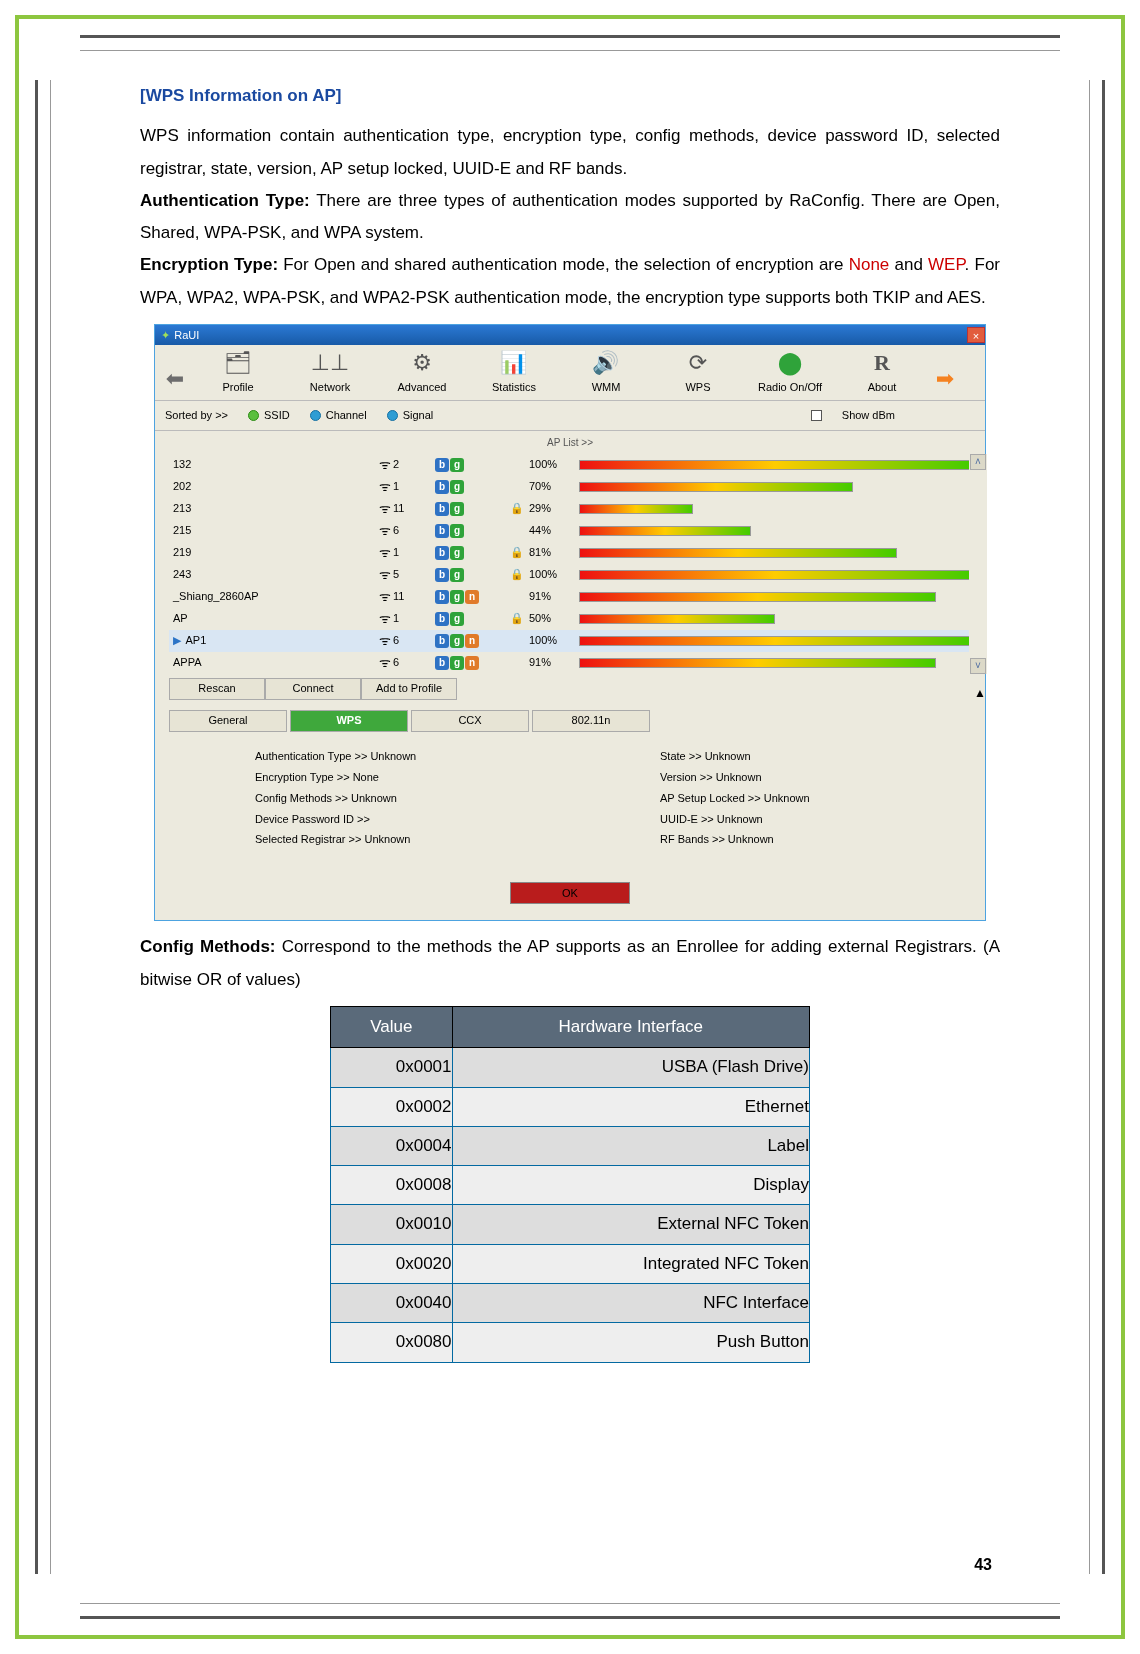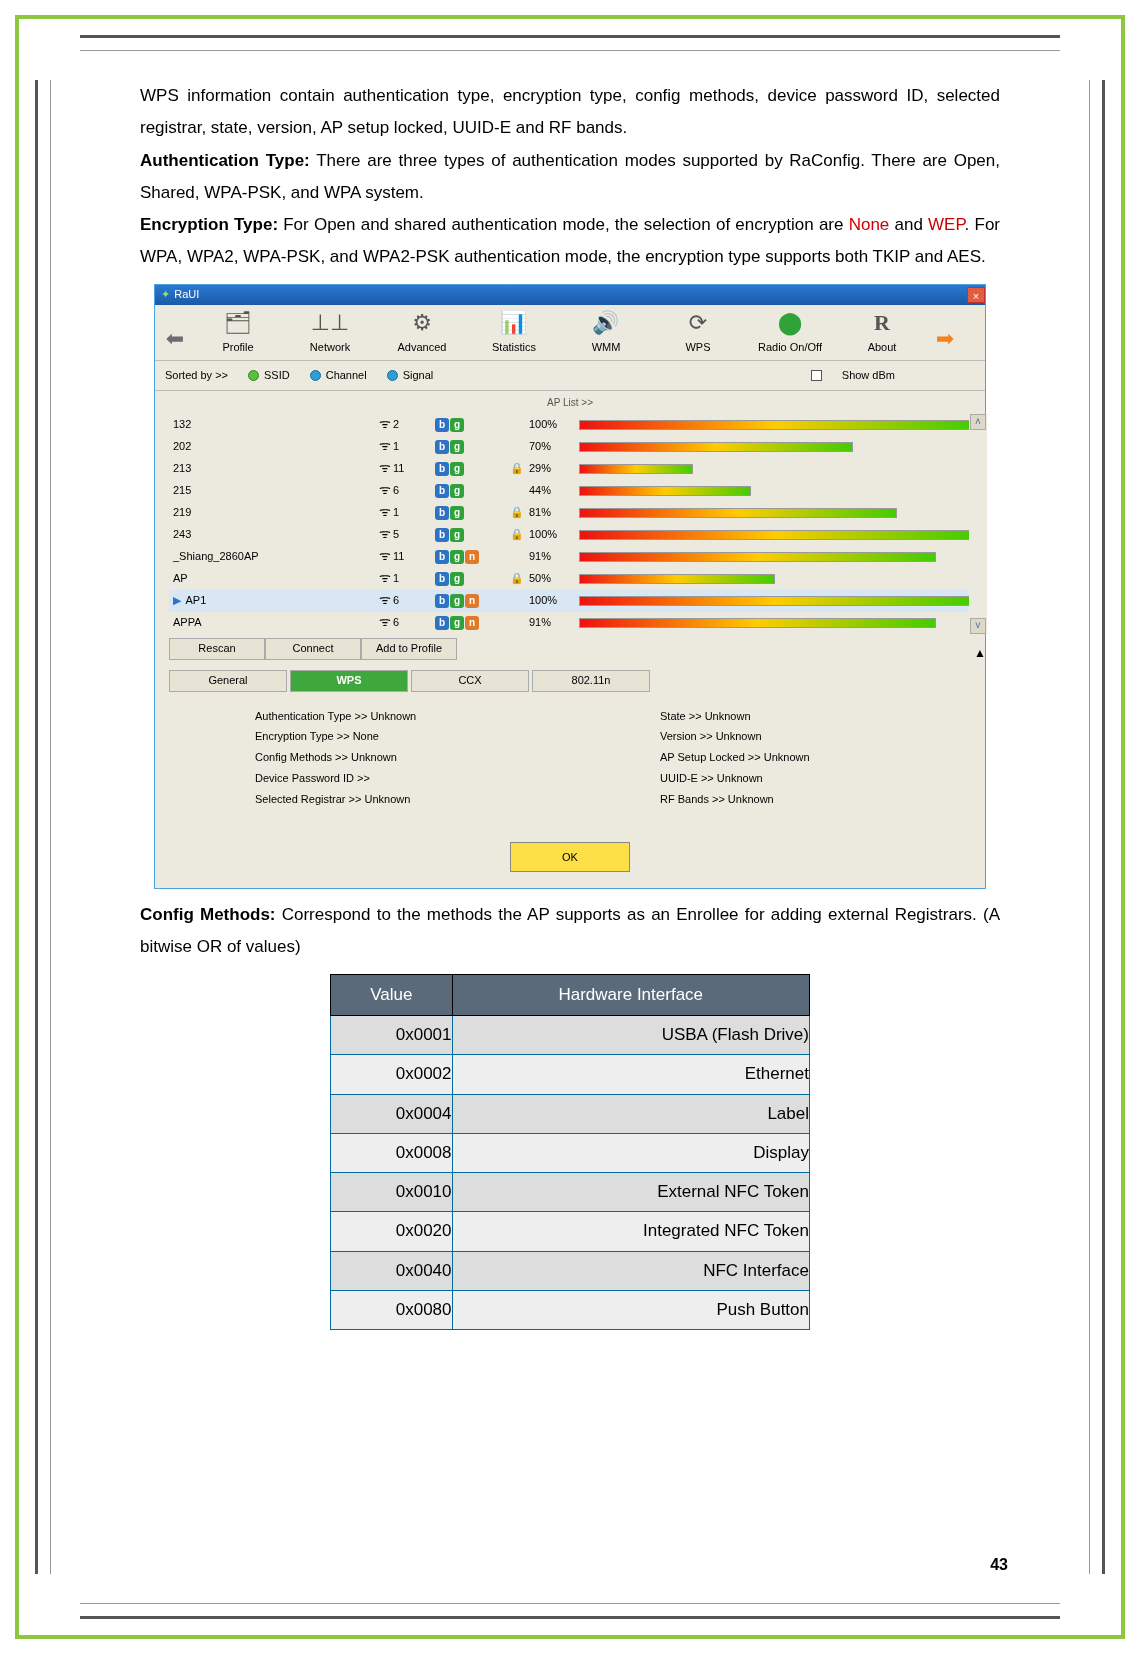--- a/index.html
+++ b/index.html
@@ -48,41 +48,42 @@
 .btn{width:96px;height:22px;border:1px solid #aaa;background:#e7e4d5;display:flex;align-items:center;justify-content:center;font-size:11px}
 .collapse-tri{position:absolute;right:14px;margin-top:-18px;font-size:12px}
 .tabsrow{display:flex;padding:10px 14px 0;gap:3px}
 .tab{width:118px;height:22px;border:1px solid #aaa;display:flex;align-items:center;justify-content:center;font-size:11px;background:#e7e4d5}
 .tab.active{background:#3fa83c;color:#fff;font-weight:bold}
 .wpsinfo{display:flex;padding:14px 40px 26px;gap:40px;font-size:11px}
 .wpsinfo .colL,.wpsinfo .colR{flex:1;display:flex;flex-direction:column;}
 .wpsinfo .colL{text-align:left;padding-left:60px}
 .wpsinfo .colR{text-align:left;padding-left:80px}
 .okrow{display:flex;justify-content:center;padding:6px 0 16px}
-.okbtn{width:120px;height:30px;border:1px solid #888;background:#fde047;display:flex;align-items:center;justify-content:center;font-size:11px}
+.okbtn{width:120px;height:22px;border:1px solid #888;background:#b91c1c;display:flex;align-items:center;justify-content:center;font-size:11px}
 .valuetable{margin:10px auto 0;width:480px;border-collapse:collapse;font-size:17px}
 .valuetable th{background:#5a6a7a;color:#ffffff;font-weight:normal;border:1px solid #000;padding:4px 0}
 .valuetable td{border:1px solid #0369a1;padding:3px 0;text-align:right}
 .valuetable tr:nth-child(even) td{background:#eee}
 .valuetable tr:nth-child(odd) td{background:#ddd}
-.pagenum{position:absolute;bottom:80px;right:132px;font-weight:bold;font-size:16px}
+.pagenum{position:absolute;bottom:80px;right:148px;font-weight:bold;font-size:16px}
 .sel-tri{color:#2b74c7;font-size:11px}
 </style>
 </head>
 <body>
 
 <div class="frame-green"></div>
 <div class="frame-dgrey"></div>
 <div class="frame-lgrey"></div>
 <div class="corner-box c-tl"></div>
 <div class="corner-box c-tr"></div>
 <div class="corner-box c-bl"></div>
 <div class="corner-box c-br"></div>
 
 <div class="content">
+  <div class="section-title">[WPS Information on AP]</div>
   <div class="paragraph">WPS information contain authentication type, encryption type, config methods, device password ID, selected registrar, state, version, AP setup locked, UUID-E and RF bands.</div>
   <div class="paragraph">
     <span class="bold">Authentication Type:</span><span> There are three types of authentication modes supported by RaConfig. There are Open, Shared, WPA-PSK, and WPA system.</span>
   </div>
   <div class="paragraph">
     <span class="bold">Encryption Type:</span><span> For Open and shared authentication mode, the selection of encryption are </span><span class="red">None</span><span> and </span><span class="red">WEP</span><span>. For WPA, WPA2, WPA-PSK, and WPA2-PSK authentication mode, the encryption type supports both TKIP and AES.</span>
   </div>
 
   <div class="imgbox">
     <div class="titlebar">

